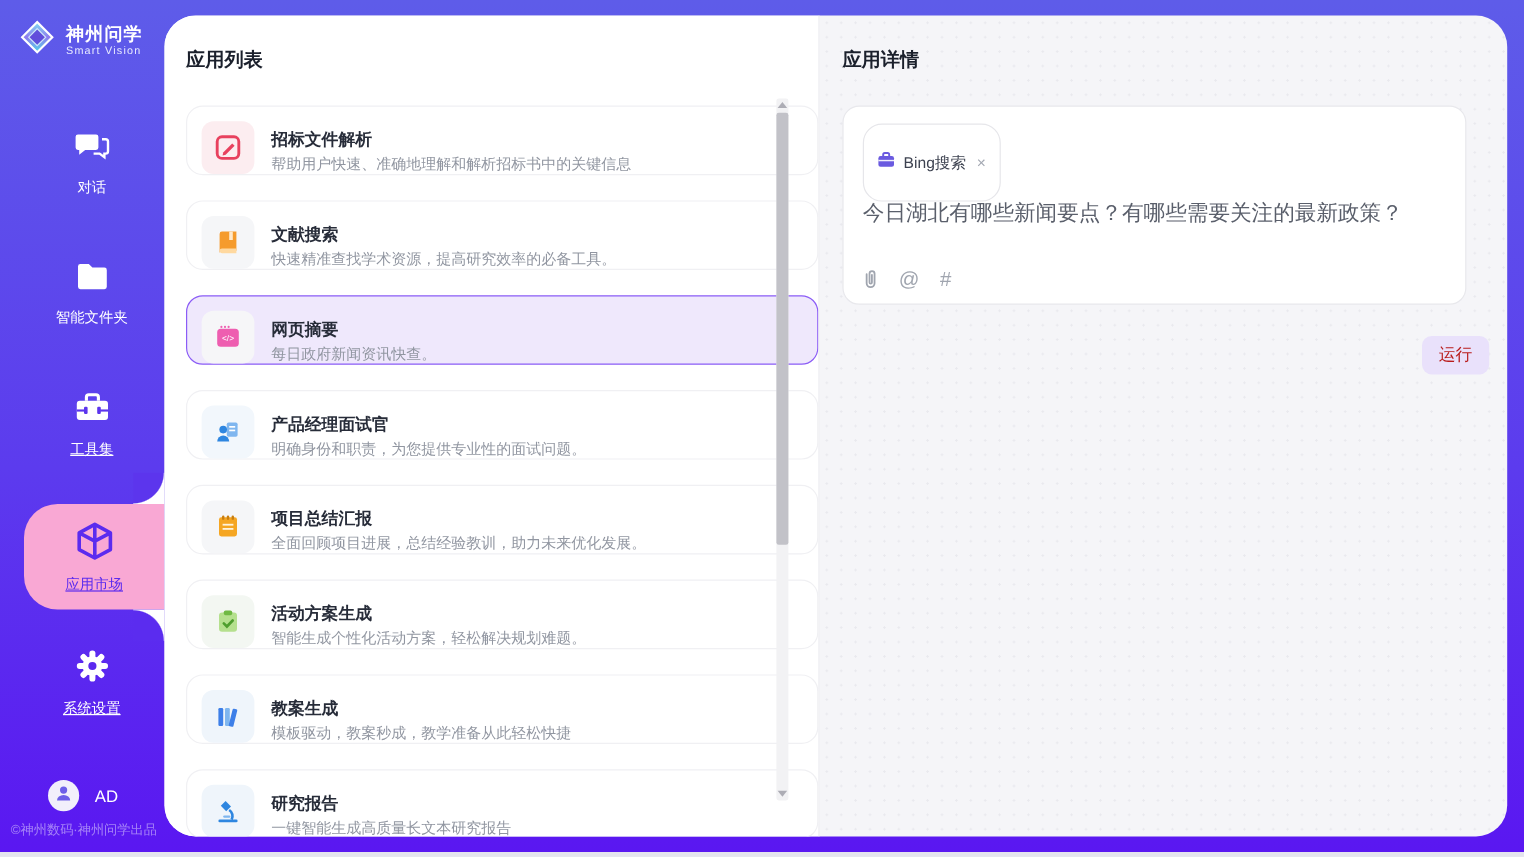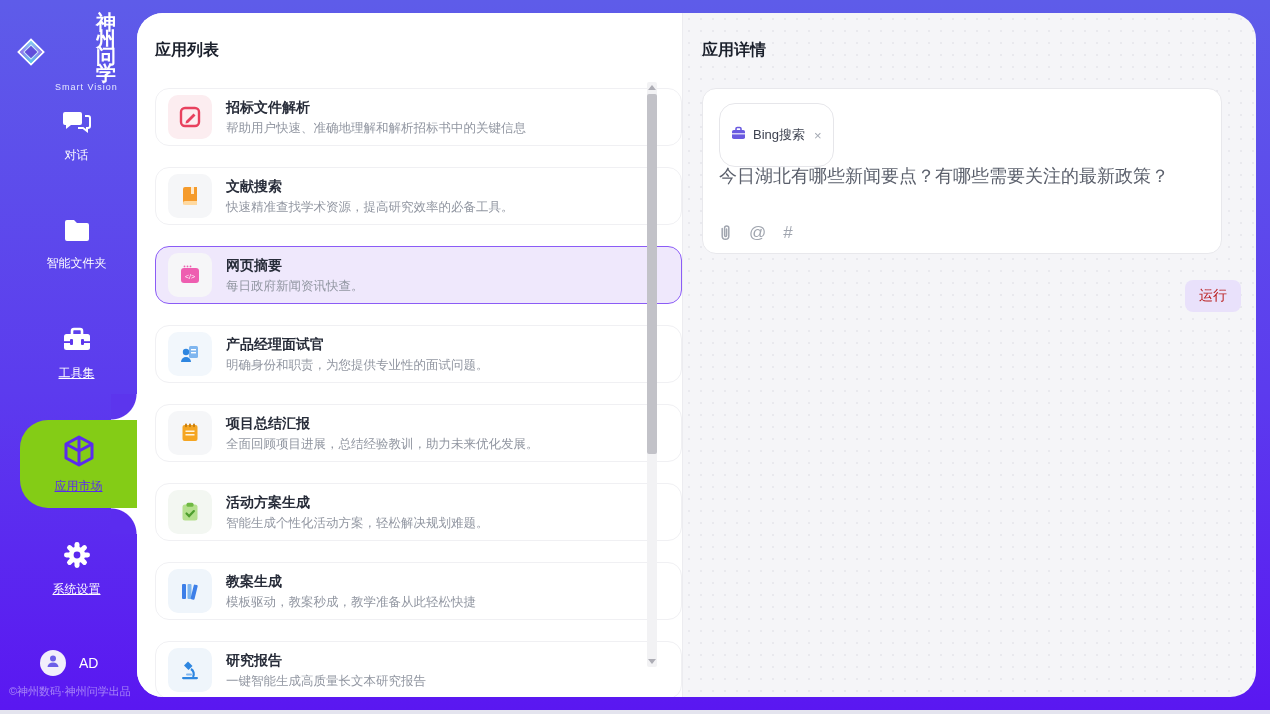--- a/index.html
+++ b/index.html
@@ -9,32 +9,32 @@
     font-family:"Liberation Sans","DejaVu Sans",sans-serif;
     -webkit-font-smoothing:antialiased;
   }
   
   .frame{
     position:absolute;left:0;top:0;right:0;height:710px;
     background:linear-gradient(180deg,#5E5CE9 0%,#5C3BEE 55%,#5A17F1 100%);
   }
   .sidebar{position:absolute;left:0;top:0;width:137px;height:710px;}
   .logo{position:absolute;left:14px;top:14px;display:flex;align-items:center;gap:7px;}
-  .logo-txt .cn{color:#fff;font-size:20px;font-weight:bold;letter-spacing:1px;line-height:17px;margin-left:41px;}
+  .logo-txt .cn{color:#fff;font-size:15px;font-weight:bold;letter-spacing:1px;line-height:17px;}
   .logo-txt .en{color:#E6E9FF;font-size:9px;letter-spacing:1px;line-height:11px;}
   .nav-item{
     position:absolute;left:0;width:153px;display:flex;flex-direction:column;
     align-items:center;gap:7px;cursor:pointer;
   }
   .nav-item .lbl{color:#FFFFFF;font-size:12px;}
   .nav-item .lbl.u{text-decoration:underline;}
   
   .active-bubble{
     position:absolute;left:20px;top:420px;width:117px;height:88px;
-    background:#84cc16;border-radius:28px 0 0 28px;
+    background:#f9a8d4;border-radius:28px 0 0 28px;
   }
   .active-bubble::before{
     content:"";position:absolute;right:0;top:-26px;width:26px;height:26px;
     background:radial-gradient(circle 26px at 0 0,#5C35ED 0 25px,#FFFFFF 26px);
   }
   .active-bubble::after{
     content:"";position:absolute;right:0;bottom:-26px;width:26px;height:26px;
     background:radial-gradient(circle 26px at 0 100%,#5B2CEF 0 25px,#FFFFFF 26px);
   }
   .active-bubble .nav-inner{
@@ -51,21 +51,21 @@
     position:absolute;left:137px;top:13px;right:14px;bottom:17px;
     background:#F5F5F8;border-radius:26px;overflow:hidden;display:flex;
   }
   .panel-list{
     width:546px;background:#FFFFFF;border-right:1px solid #ECECF0;
     position:relative;box-sizing:border-box;padding:18px 18px 0 18px;overflow:hidden;
   }
   .panel-title{font-size:16px;font-weight:bold;color:#1B202C;margin:9px 0 0 0;}
   .app-list{margin-top:27px;width:489px;}
   .card{
-    display:flex;align-items:center;gap:14px;box-sizing:border-box;
+    display:flex;align-items:flex-end;gap:14px;box-sizing:border-box;
     width:527px;height:58px;margin-bottom:21px;padding:0 14px 0 12px;
     background:#FFFFFF;border:1px solid #F0F0F3;border-radius:14px;cursor:pointer;
   }
   .card.selected{background:#EFE8FC;border:1.5px solid #8B5CF6;}
   .tile{
     width:44px;height:44px;border-radius:10px;flex:0 0 44px;
     display:flex;align-items:center;justify-content:center;
   }
   .card-title{font-size:14px;font-weight:bold;color:#272C39;line-height:17px;}
   .card-desc{font-size:12.5px;color:#9196A1;line-height:15px;margin-top:5px;white-space:nowrap;}

